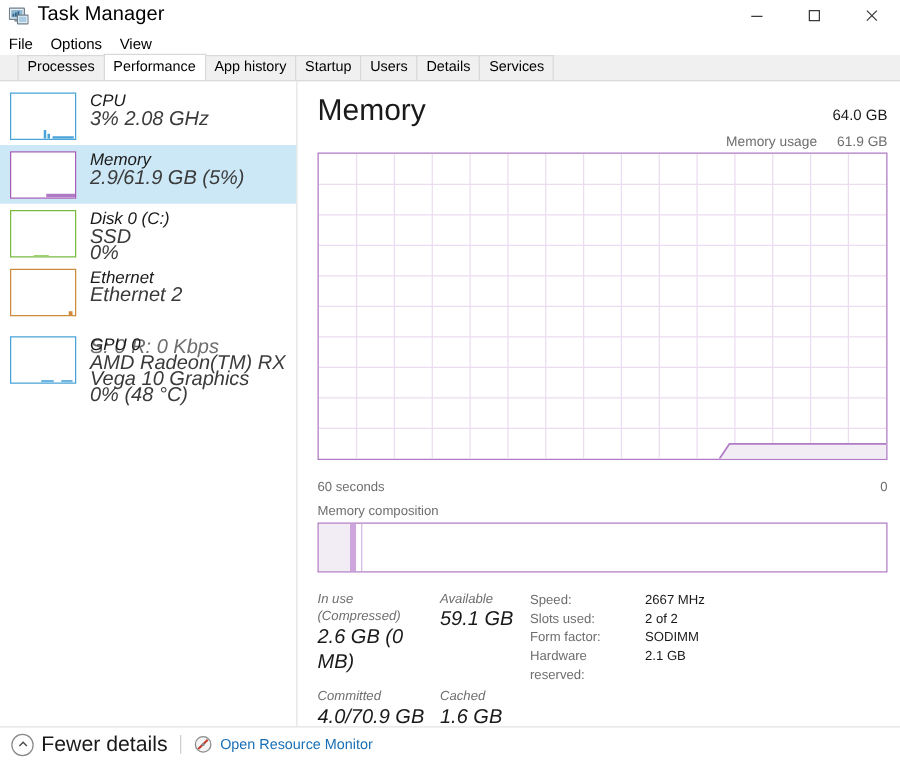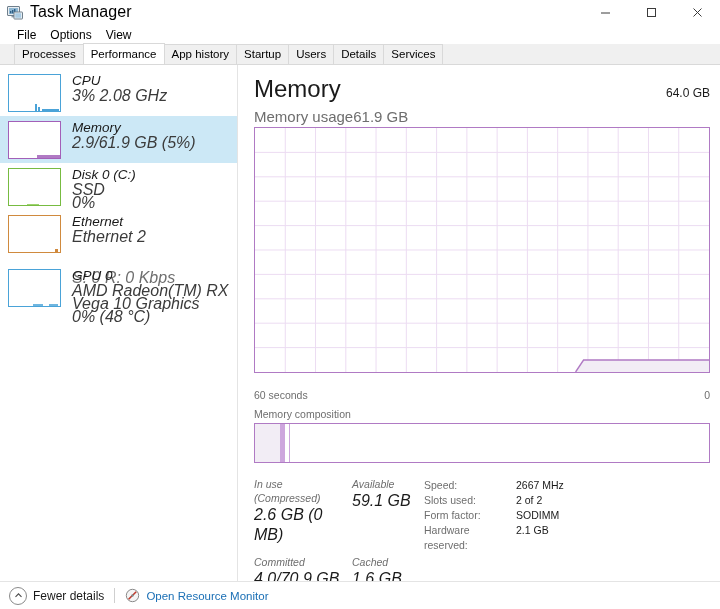--- a/index.html
+++ b/index.html
@@ -53,21 +53,21 @@
     justify-content: center;
     color: #3b3b3b;
   }
   .winbtn svg { display: block; }
 
   
   .menubar {
     height: 18px;
     display: flex;
     align-items: center;
-    padding-left: 17px;
+    padding-left: 7px;
     background: #ffffff;
     margin-top: 2px;
   }
   .menu-item {
     font-size: 12px;
     color: #000000;
     padding: 0 8px 0 0;
     margin-right: 6px;
     line-height: 18px;
   }
@@ -188,25 +188,26 @@
     font-weight: normal;
     color: #1a1a1a;
     line-height: 28px;
   }
   .main-capacity {
     font-size: 12px;
     color: #1a1a1a;
   }
   .graph-labels {
     display: flex;
-    justify-content: flex-start;
-    font-size: 15px;
+    justify-content: flex-end;
+    font-size: 11px;
     color: #6e6e6e;
     margin-top: 3px;
     margin-bottom: 2px;
+    gap: 16px;
   }
   .graph-box {
     position: relative;
     height: 246px;
     border: 1px solid #b07ac4;
     box-sizing: border-box;
     background: #ffffff;
     overflow: hidden;
   }
   .graph-box svg { display: block; width: 100%; height: 100%; }
@@ -293,21 +294,21 @@
     height: 16px;
     border-radius: 50%;
     border: 1px solid #8a8a8a;
     display: flex;
     align-items: center;
     justify-content: center;
     margin-right: 6px;
     flex: 0 0 auto;
   }
   .sb-text {
-    font-size: 12px;
+    font-size: 17px;
     color: #1a1a1a;
     margin-right: 10px;
   }
   .sb-div {
     width: 1px;
     height: 15px;
     background: #cfcfcf;
     margin-right: 10px;
   }
   .sb-rm-icon {

